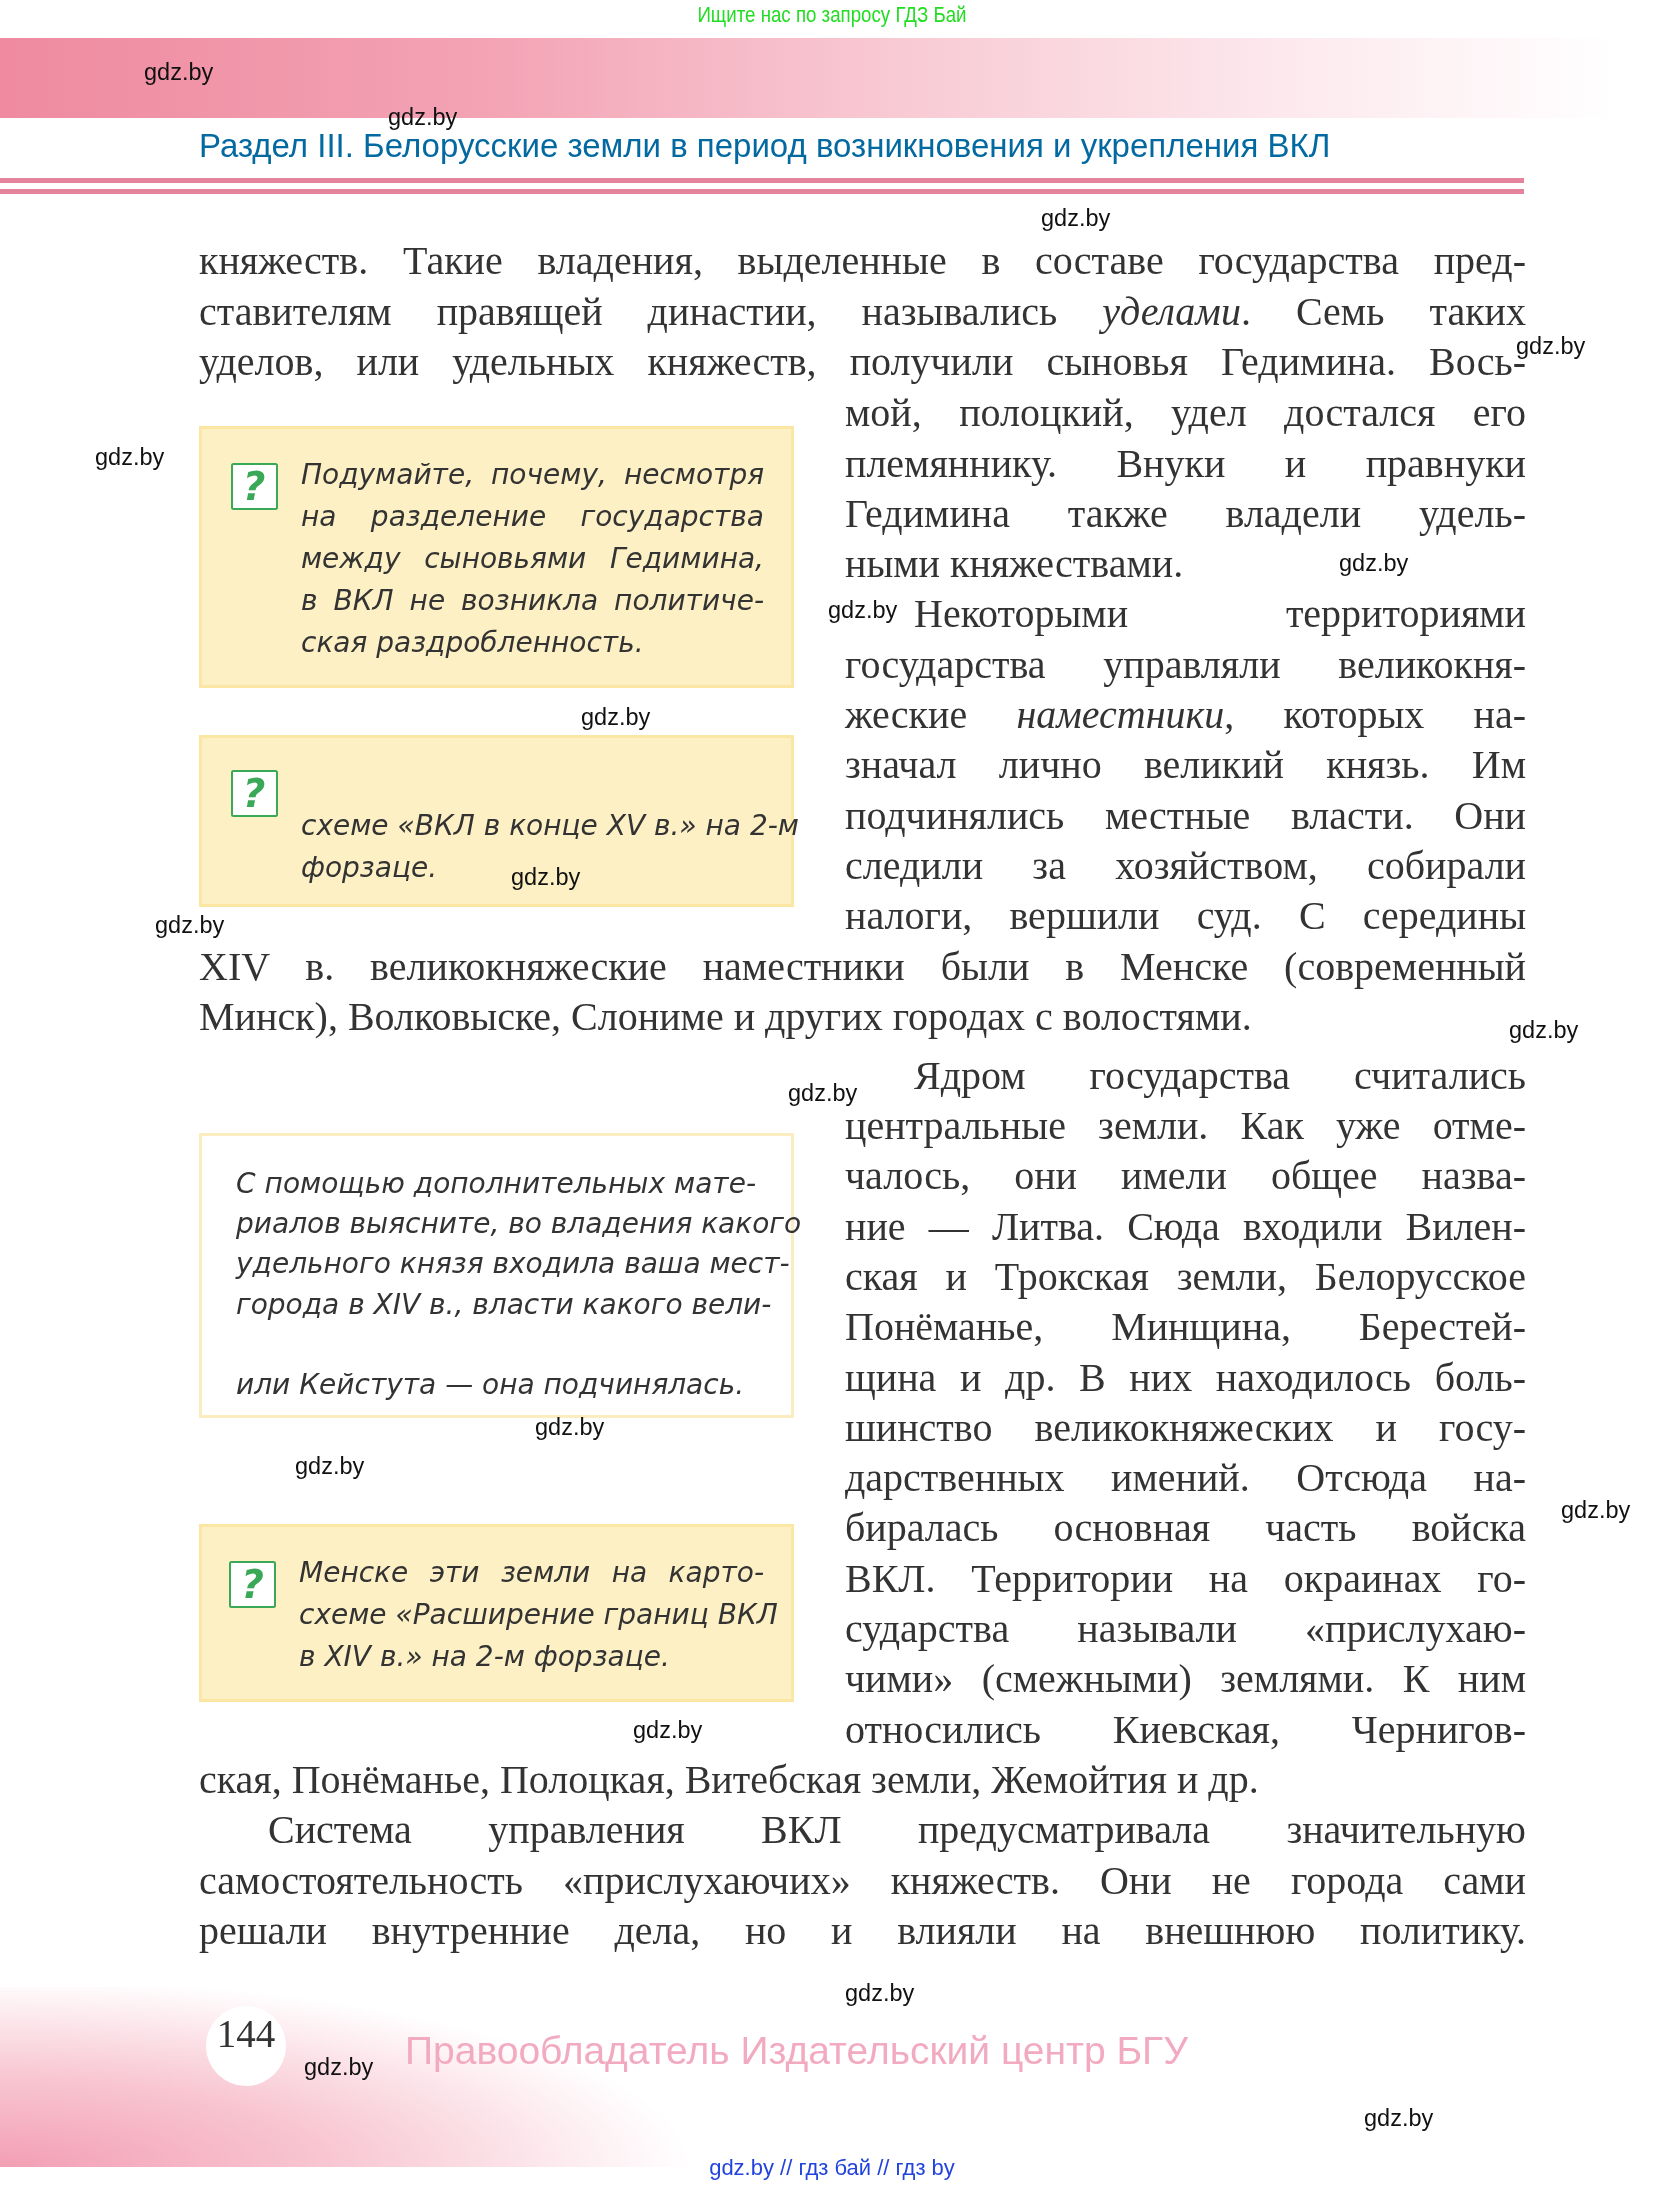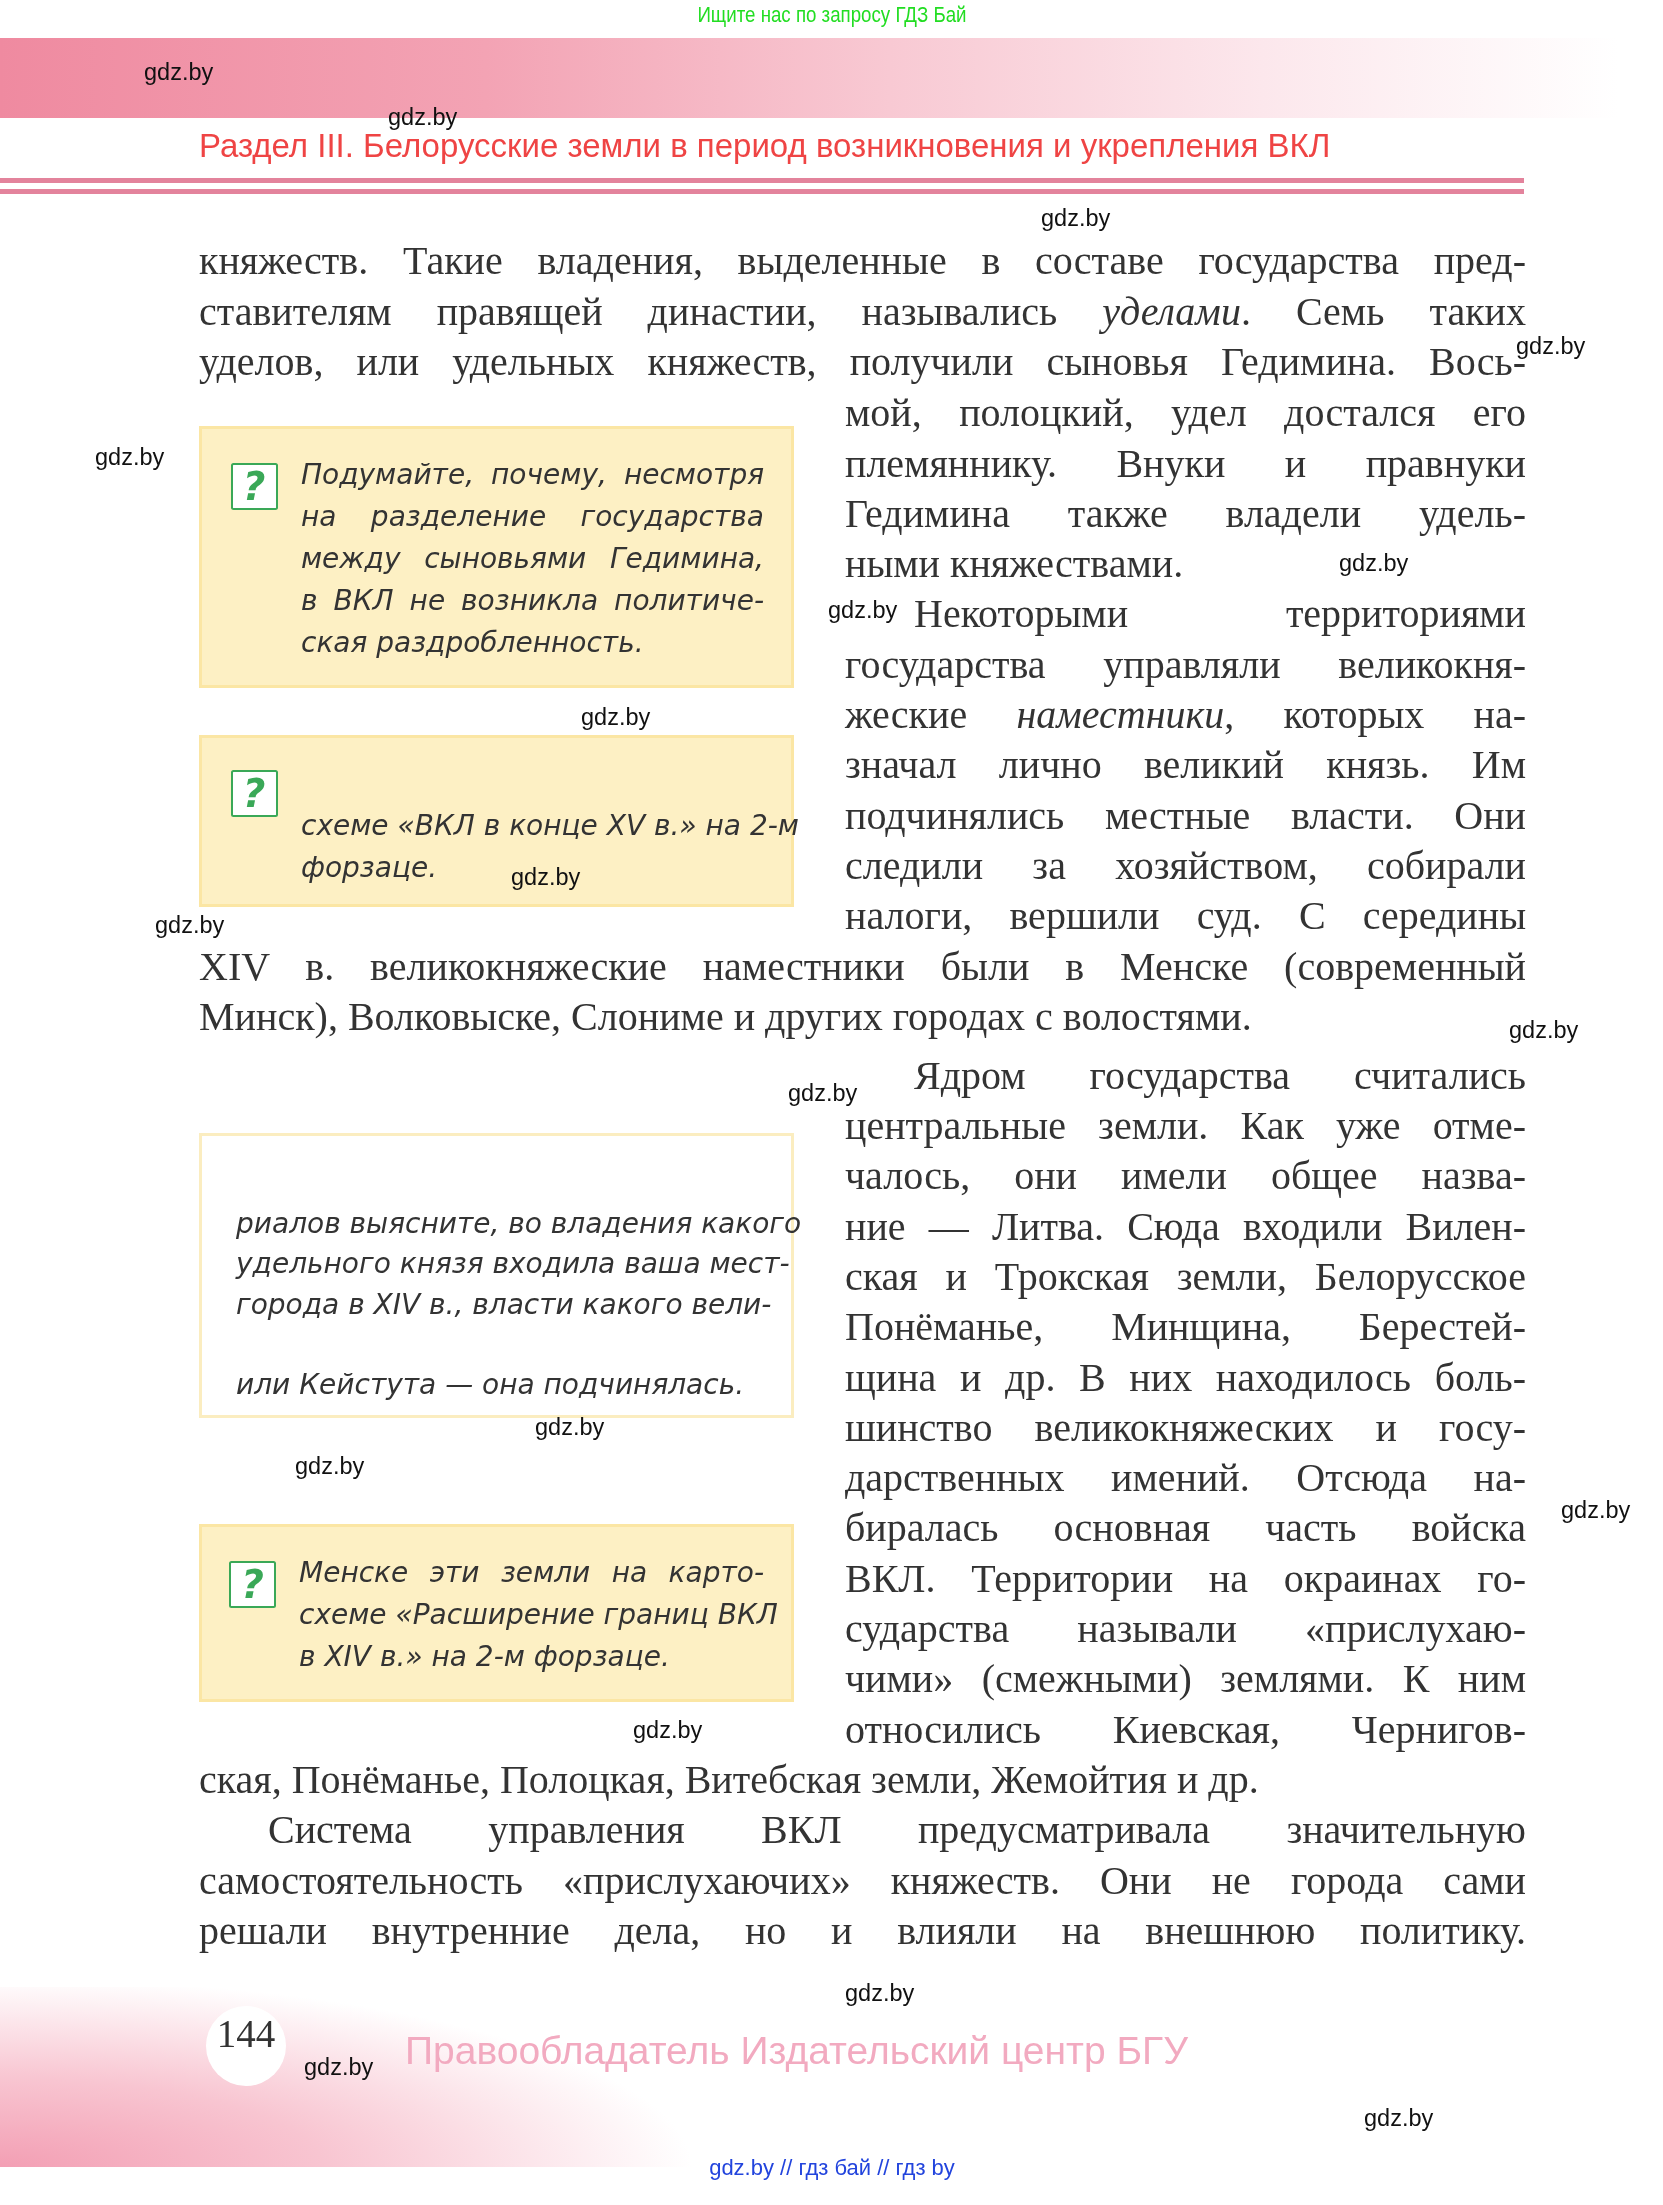--- a/index.html
+++ b/index.html
@@ -13,21 +13,21 @@
     left: 0; top: 1.7px; width: 1664px; text-align: center;
     font-family: "Liberation Sans", sans-serif; font-size: 22px; color: #22dd22;
     transform: scaleX(0.85);
   }
   .header-band {
     left: 0; top: 38px; width: 1618px; height: 80px;
     background: linear-gradient(90deg, #ef8aa0 0%, #f3a3b4 30%, #f8c9d3 55%, #fce7ec 78%, #ffffff 100%);
   }
   .section-title {
     left: 199px; top: 127px; font-family: "Liberation Sans", sans-serif;
-    font-size: 33px; color: #ef4444; white-space: nowrap;
+    font-size: 33px; color: #0369a1; white-space: nowrap;
   }
   .rule { left: 0; width: 1524px; height: 5px; background: #e3839c; }
   .wm {
     font-family: "Liberation Sans", sans-serif; font-size: 23.5px; color: #111111;
     white-space: nowrap;
   }
   .body-line {
     position: absolute; font-size: 40px; line-height: 50px; height: 50px;
     white-space: nowrap; color: #333333; text-align: justify; text-align-last: justify;
   }
@@ -137,20 +137,21 @@
   <div class="text-line last" style="left:99px;width:463px;top:193px">ская раздробленность.</div>
 </div>
 
 <div class="box yellow" style="top:735px;height:172px">
   <div class="q-icon" style="left:28.5px;top:32px">?</div>
   <div class="text-line" style="left:99px;width:463px;top:67px">схеме «ВКЛ в конце XV в.» на 2-м</div>
   <div class="text-line last" style="left:99px;width:463px;top:109px">форзаце.</div>
 </div>
 
 <div class="box white" style="top:1133px;height:285px">
+  <div class="text-line" style="left:34px;width:520px;top:27px">С помощью дополнительных мате-</div>
   <div class="text-line" style="left:34px;width:520px;top:67px">риалов выясните, во владения какого</div>
   <div class="text-line" style="left:34px;width:520px;top:107px">удельного князя входила ваша мест-</div>
   <div class="text-line" style="left:34px;width:520px;top:148px">города в XIV в., власти какого вели-</div>
   <div class="text-line last" style="left:34px;width:520px;top:228px">или Кейстута — она подчинялась.</div>
 </div>
 
 <div class="box yellow" style="top:1524px;height:178px">
   <div class="q-icon" style="left:27px;top:34px">?</div>
   <div class="text-line" style="left:97px;width:465px;top:25px">Менске эти земли на карто-</div>
   <div class="text-line" style="left:97px;width:465px;top:67px">схеме «Расширение границ ВКЛ</div>

